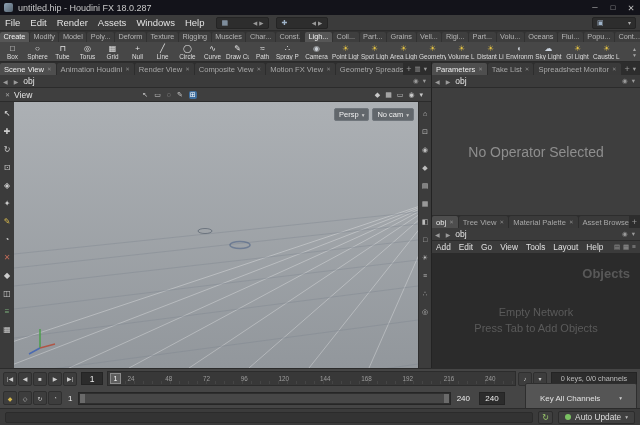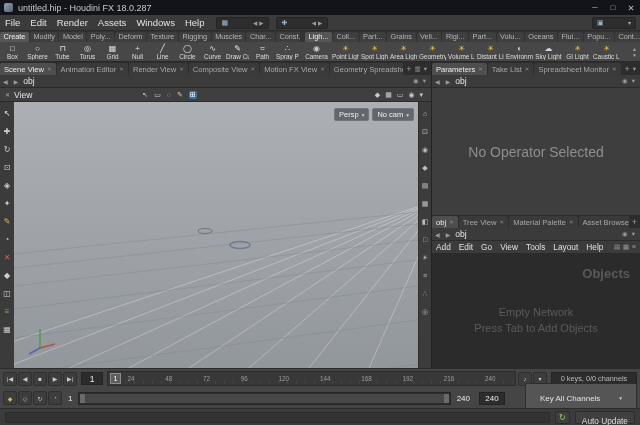--- a/index.html
+++ b/index.html
@@ -156,21 +156,21 @@
               gap:19px;margin-left:18px;}
   .keyall-box .dd{font-size:5.5px;color:#cfcfcf;}
 
   
   .statusbar{position:absolute;left:0;top:408px;width:640px;height:17px;background:#3b3b3b;
              border-top:1px solid #2b2b2b;display:flex;align-items:center;padding:0 5px;gap:5px;}
   .msg-strip{flex:1;height:11px;background:#333;border:1px solid #2b2b2b;border-radius:2px;}
   .cook-btn{width:15px;height:13px;background:#3f3f3f;border:1px solid #2c2c2c;border-radius:2px;
             color:#9ac86a;font-size:8px;display:flex;align-items:center;justify-content:center;}
   .update-box{height:13px;background:#404040;border:1px solid #2c2c2c;border-radius:2px;
-              display:flex;align-items:center;gap:4px;padding:0 6px;font-size:8.3px;color:#dedede;flex-direction:column;}
+              display:flex;align-items:center;gap:4px;padding:0 6px;font-size:8.3px;color:#dedede;}
   .update-dot{width:6px;height:6px;border-radius:50%;background:#7ac162;}
   .update-box .dd{font-size:5.5px;color:#bbb;}
 </style>
 </head>
 <body>
 
 <div id="app">
 
   <div class="titlebar">
     <span class="app-icon"></span>
@@ -352,21 +352,21 @@
   </div>
 
   <div class="pane-tabs left">
     <div class="stab-group">
 
     <div class="ptab active">
         <span class="ptab-label">Scene View</span>
         <span class="ptab-close">✕</span>
       </div>
         <div class="ptab">
-        <span class="ptab-label">Animation Editor</span>
+        <span class="ptab-label">Animation Houdini</span>
         <span class="ptab-close">✕</span>
       </div>
         <div class="ptab">
         <span class="ptab-label">Render View</span>
         <span class="ptab-close">✕</span>
       </div>
         <div class="ptab">
         <span class="ptab-label">Composite View</span>
         <span class="ptab-close">✕</span>
       </div>

